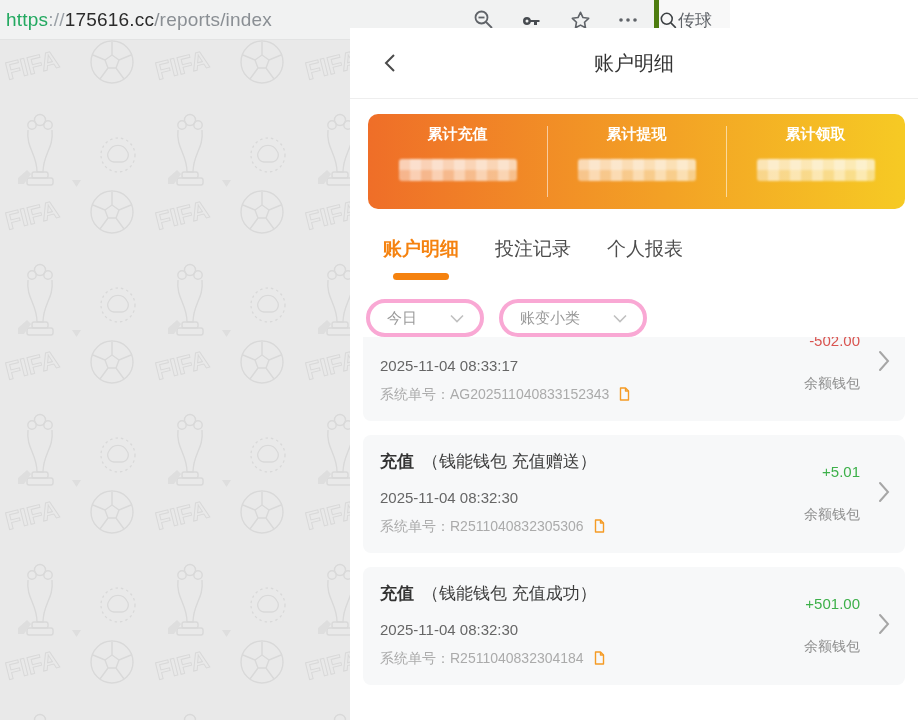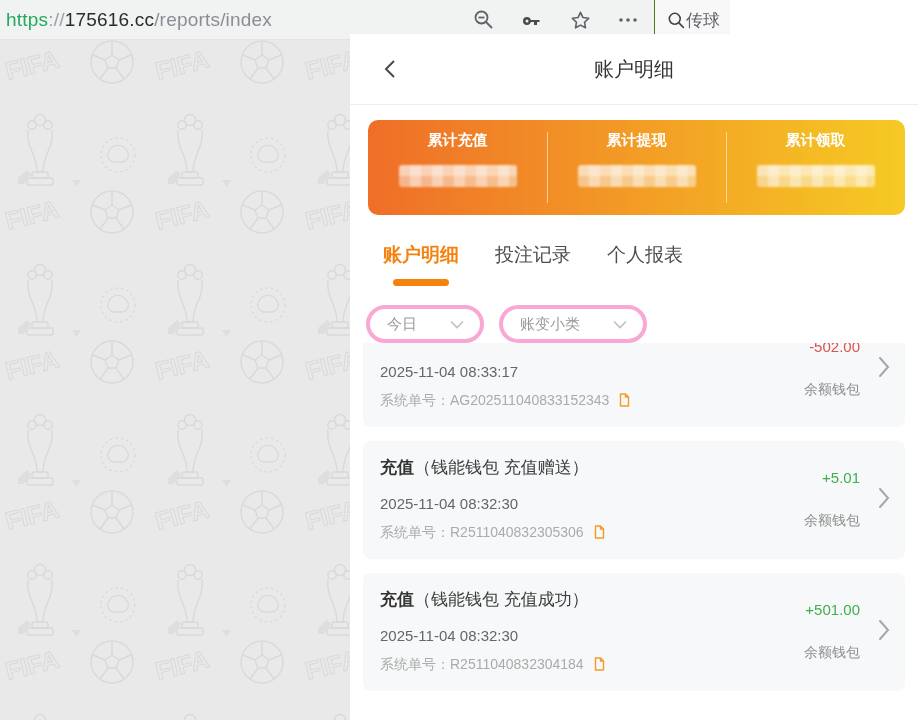--- a/index.html
+++ b/index.html
@@ -11,28 +11,28 @@
   .addr-bar { position:absolute; top:0; left:0; width:730px; height:40px;
     background:#f1f2f2; border-bottom:1px solid #e2e3e3; display:flex; align-items:center; }
   .url { font-size:19px; padding-left:6px; white-space:nowrap; letter-spacing:.2px; }
   .url .scheme { color:#23a960; }
   .url .sep    { color:#9aa0a6; }
   .url .host   { color:#2b2b2b; }
   .url .path   { color:#8a8f94; }
   .addr-icons { position:absolute; right:90px; top:0; height:40px; display:flex; align-items:center; gap:24px; }
   .abtn { width:24px; height:24px; display:flex; align-items:center; justify-content:center; cursor:pointer; }
   .find-box { position:absolute; right:0; top:0; width:76px; height:40px; background:#f8f8f8;
-    border-left:1px solid #4d7c0f; display:flex; align-items:center; gap:0; padding-left:12px; overflow:hidden; }
+    border-left:5px solid #4d7c0f; display:flex; align-items:center; gap:0; padding-left:0; overflow:hidden; }
   .find-box .txt { font-size:17px; color:#5f6368; white-space:nowrap; }
 
   
   .left-bg { position:absolute; top:40px; left:0; width:350px; height:680px; background:#e9e9e9; overflow:hidden; }
 
   
-  .panel { position:absolute; top:34px; left:350px; width:568px; height:680px; background:#fff;
+  .panel { position:absolute; top:28px; left:350px; width:568px; height:680px; background:#fff;
     display:flex; flex-direction:column; overflow:hidden; }
   .p-header { position:relative; height:71px; flex:none; border-bottom:1px solid #eeeeee;
     display:flex; align-items:center; justify-content:center; }
   .back-btn { position:absolute; left:28px; top:50%; transform:translateY(-50%); cursor:pointer;
     width:26px; height:26px; display:flex; align-items:center; justify-content:center; }
   .p-title { font-size:20px; color:#333; font-weight:500; }
 
   .summary { flex:none; margin:15px 13px 0 18px; height:95px; border-radius:10px;
     background:linear-gradient(90deg,#ef6e28 0%,#f3a125 55%,#f6ca24 100%);
     display:flex; }
@@ -53,21 +53,21 @@
   .tab:not(.active) .tab-underline { visibility:hidden; }
 
   .filters { flex:none; display:flex; gap:15px; padding:19px 0 0 16px; }
   .pill { display:inline-flex; align-items:center; gap:33px; height:38px; padding:0 16px 0 17px;
     border:4px solid #f9a8d4; border-radius:19px; color:#999; font-size:15px; background:#fff; cursor:pointer; }
 
   .list { flex:1; overflow:hidden; padding:9px 13px 0 13px; background:#fff; }
   .tx-card { position:relative; background:#f7f8f9; border-radius:8px; padding:15px 110px 17px 17px; margin-bottom:14px; }
   .tx-card.clipped { margin-top:-42px; }
   .tx-title-row { min-height:22px; font-size:17px; color:#3d3d3d; }
-  .tx-title-row b { color:#333; }
+  .tx-title-row b { color:#333; margin-right:8px; }
   .tx-date { margin-top:16px; font-size:15px; color:#666; }
   .tx-sys { margin-top:12px; font-size:14px; color:#ababab; display:flex; align-items:flex-start; }
   .copy-ic { margin-left:7px; cursor:pointer; display:inline-flex; }
   .tx-right { position:absolute; top:28px; right:45px; text-align:right; }
   .tx-amount { font-size:15px; }
   .tx-wallet { margin-top:26px; font-size:14px; color:#8f8f8f; }
   .tx-chev { position:absolute; right:15px; top:50%; transform:translateY(-50%); cursor:pointer; }
 </style>
 </head>
 <body>

